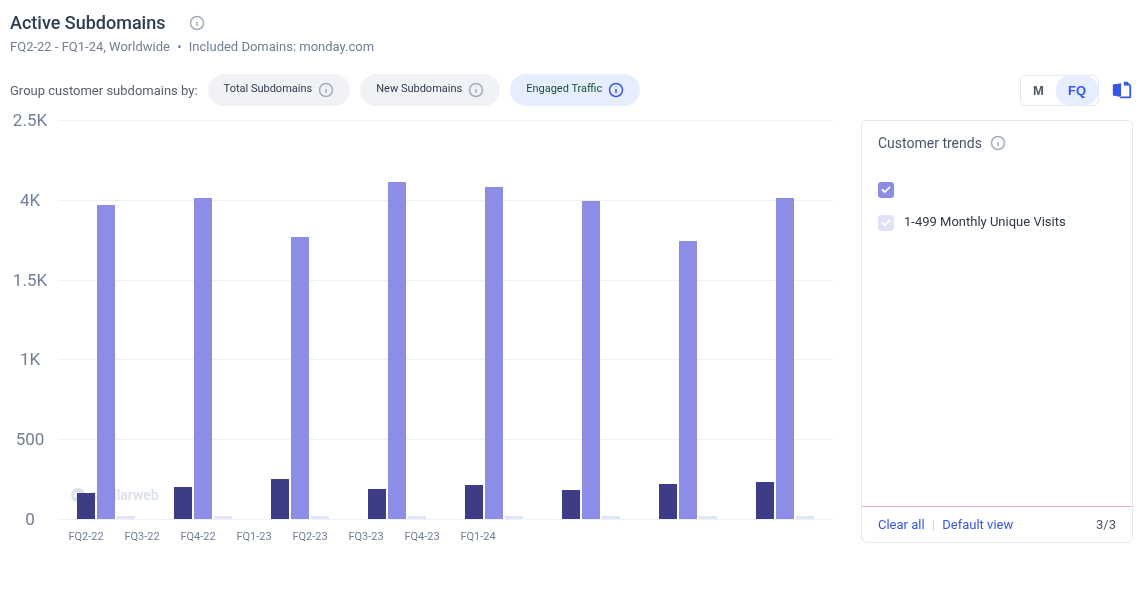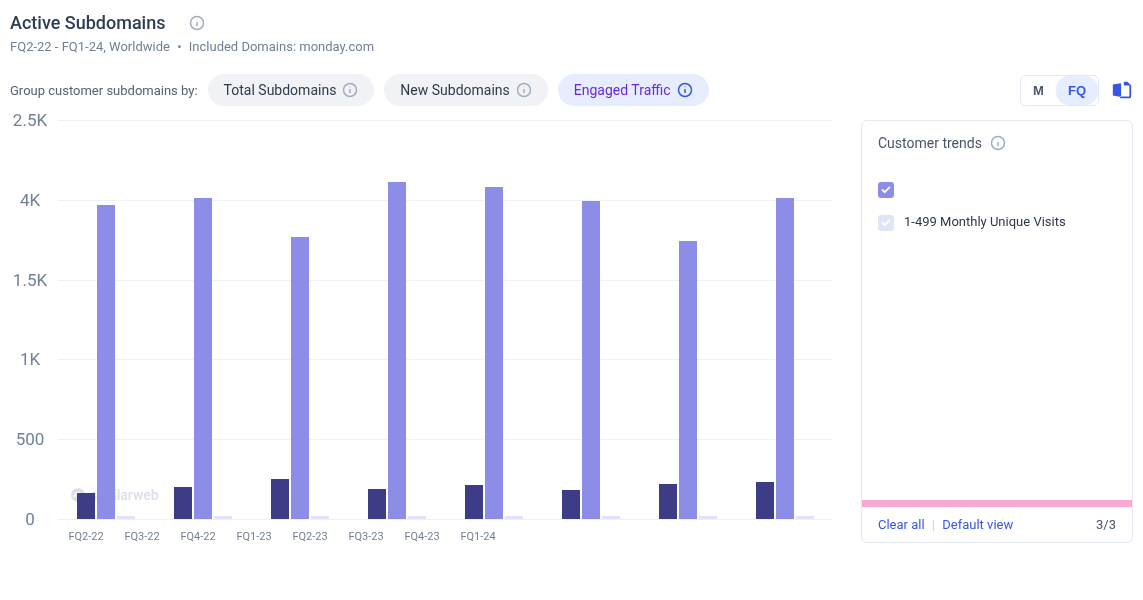--- a/index.html
+++ b/index.html
@@ -34,33 +34,33 @@
       display: flex;
       align-items: center;
       gap: 10px;
       margin-top: 20px;
       margin-bottom: 14px;
     }
     .controls-left { display: flex; align-items: center; gap: 10px; flex: 1; }
     .group-label { font-size: 13px; color: #556172; }
     .pill {
       display: inline-flex;
-      align-items: center;
+      align-items: flex-start;
       gap: 6px;
       padding: 8px 16px;
       border-radius: 999px;
-      font-size: 14px;
+      font-size: 11px;
       cursor: pointer;
       color: #2f3b4a;
       background: #f1f2f5;
       white-space: nowrap;
     }
     .pill.active {
       background: #e6edff;
-      color: #6d28d9;
+      color: #14532d;
     }
     .pill .info-icon { width: 16px; height: 16px; }
     .pill.active .info-icon { color: #3656e6; }
     .controls-right { display: flex; align-items: center; gap: 12px; }
     .toggle-group {
       display: inline-flex;
       border: 1px solid #e2e8f0;
       border-radius: 6px;
       overflow: hidden;
     }
@@ -186,21 +186,21 @@
     .checkbox.dark { background: #3d3d87; }
     .checkbox.med  { background: #8b8de6; }
     .checkbox.light{ background: #e1e3f9; }
     .checkbox svg { width: 10px; height: 10px; color: #fff; }
     .legend-label { font-size: 13px; color: #2d3748; line-height: 1.3; }
     .legend-footer {
       display: flex;
       align-items: center;
       justify-content: space-between;
       padding: 10px 16px;
-      border-top: 7px solid #f9a8d4;
+      border-top: 1px solid #f9a8d4;
       font-size: 13px;
     }
     .legend-footer .links { color: #3656e6; }
     .legend-footer .links .sep { color: #cbd5e0; margin: 0 4px; }
     .legend-footer .links span { cursor: pointer; }
     .legend-footer .count { color: #4a5568; }
   </style>
 </head>
 <body>
 

